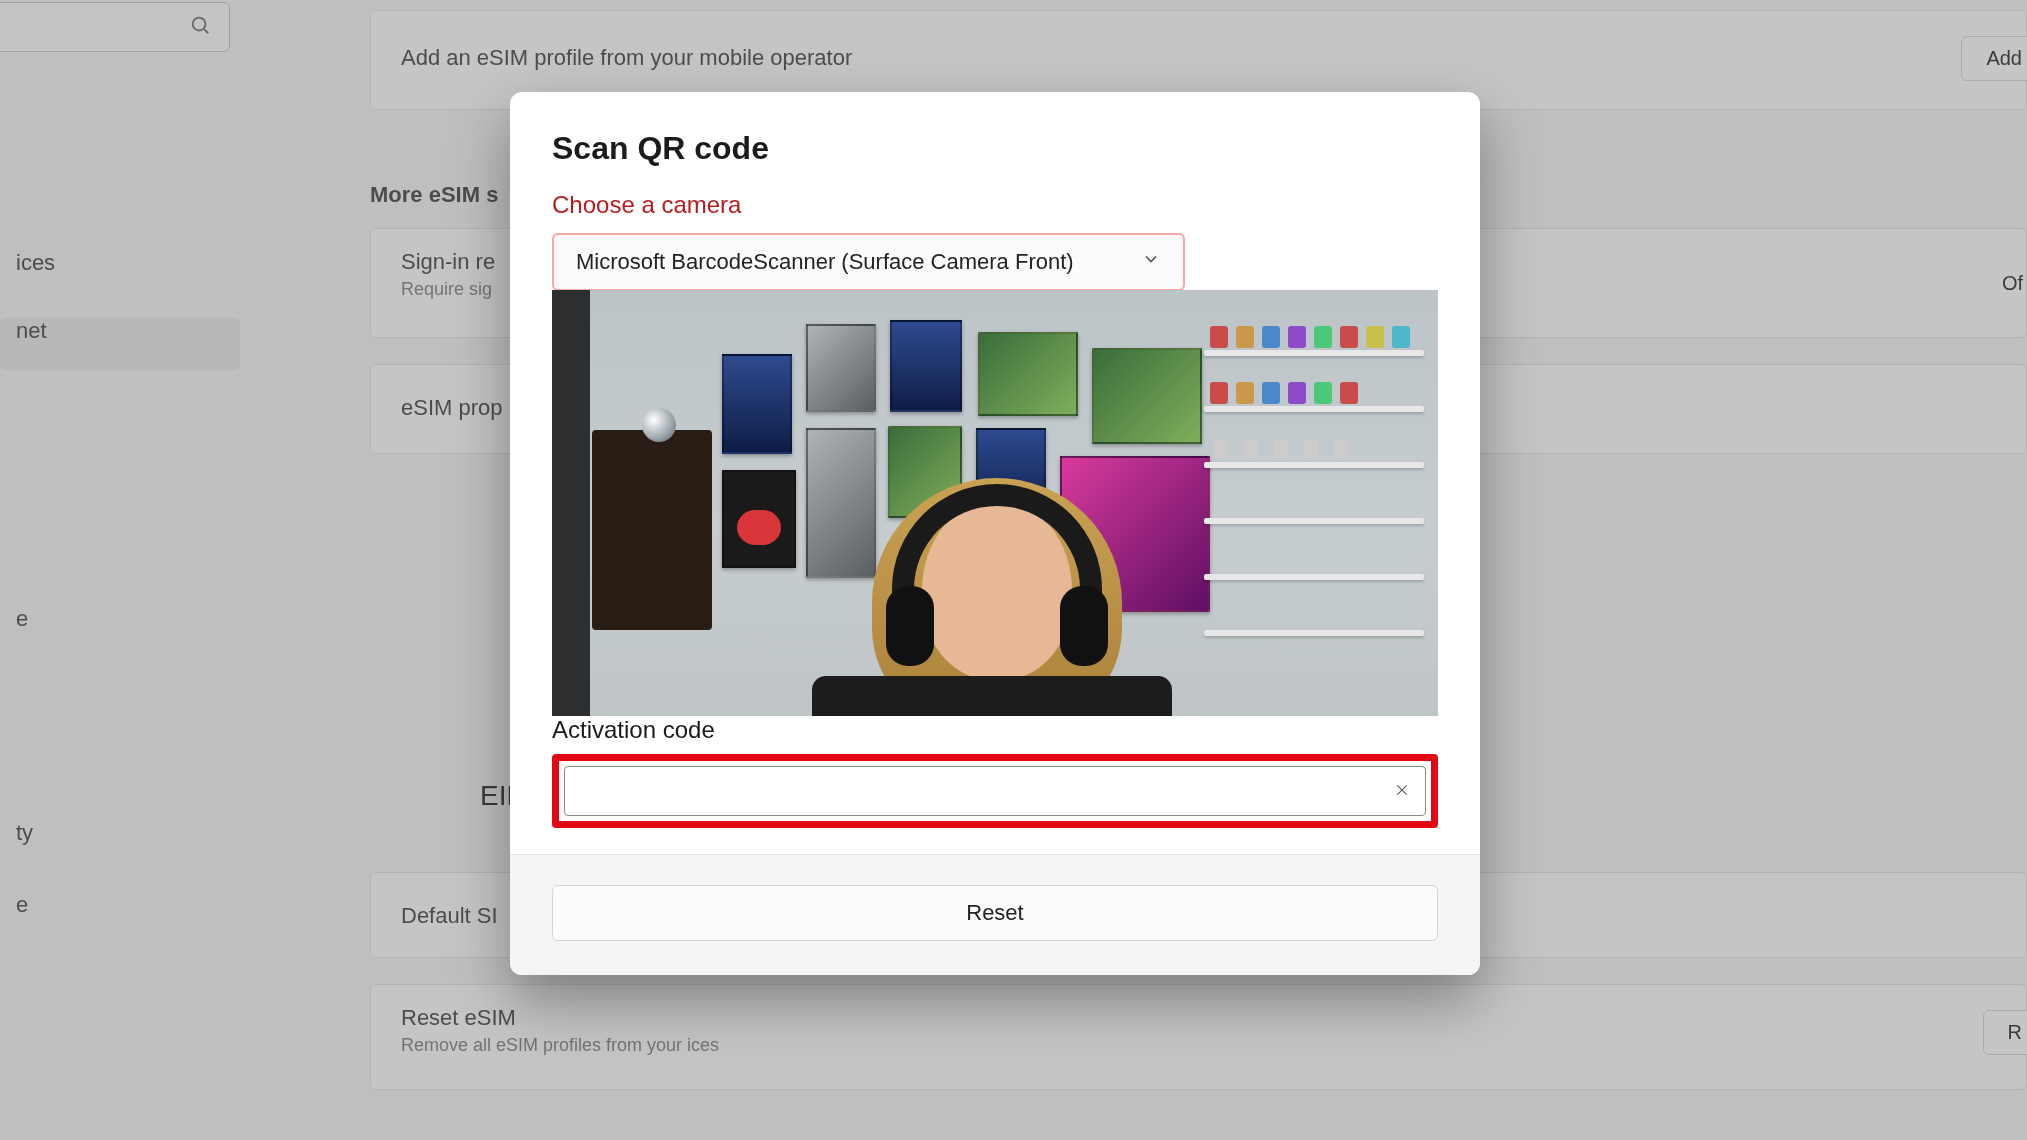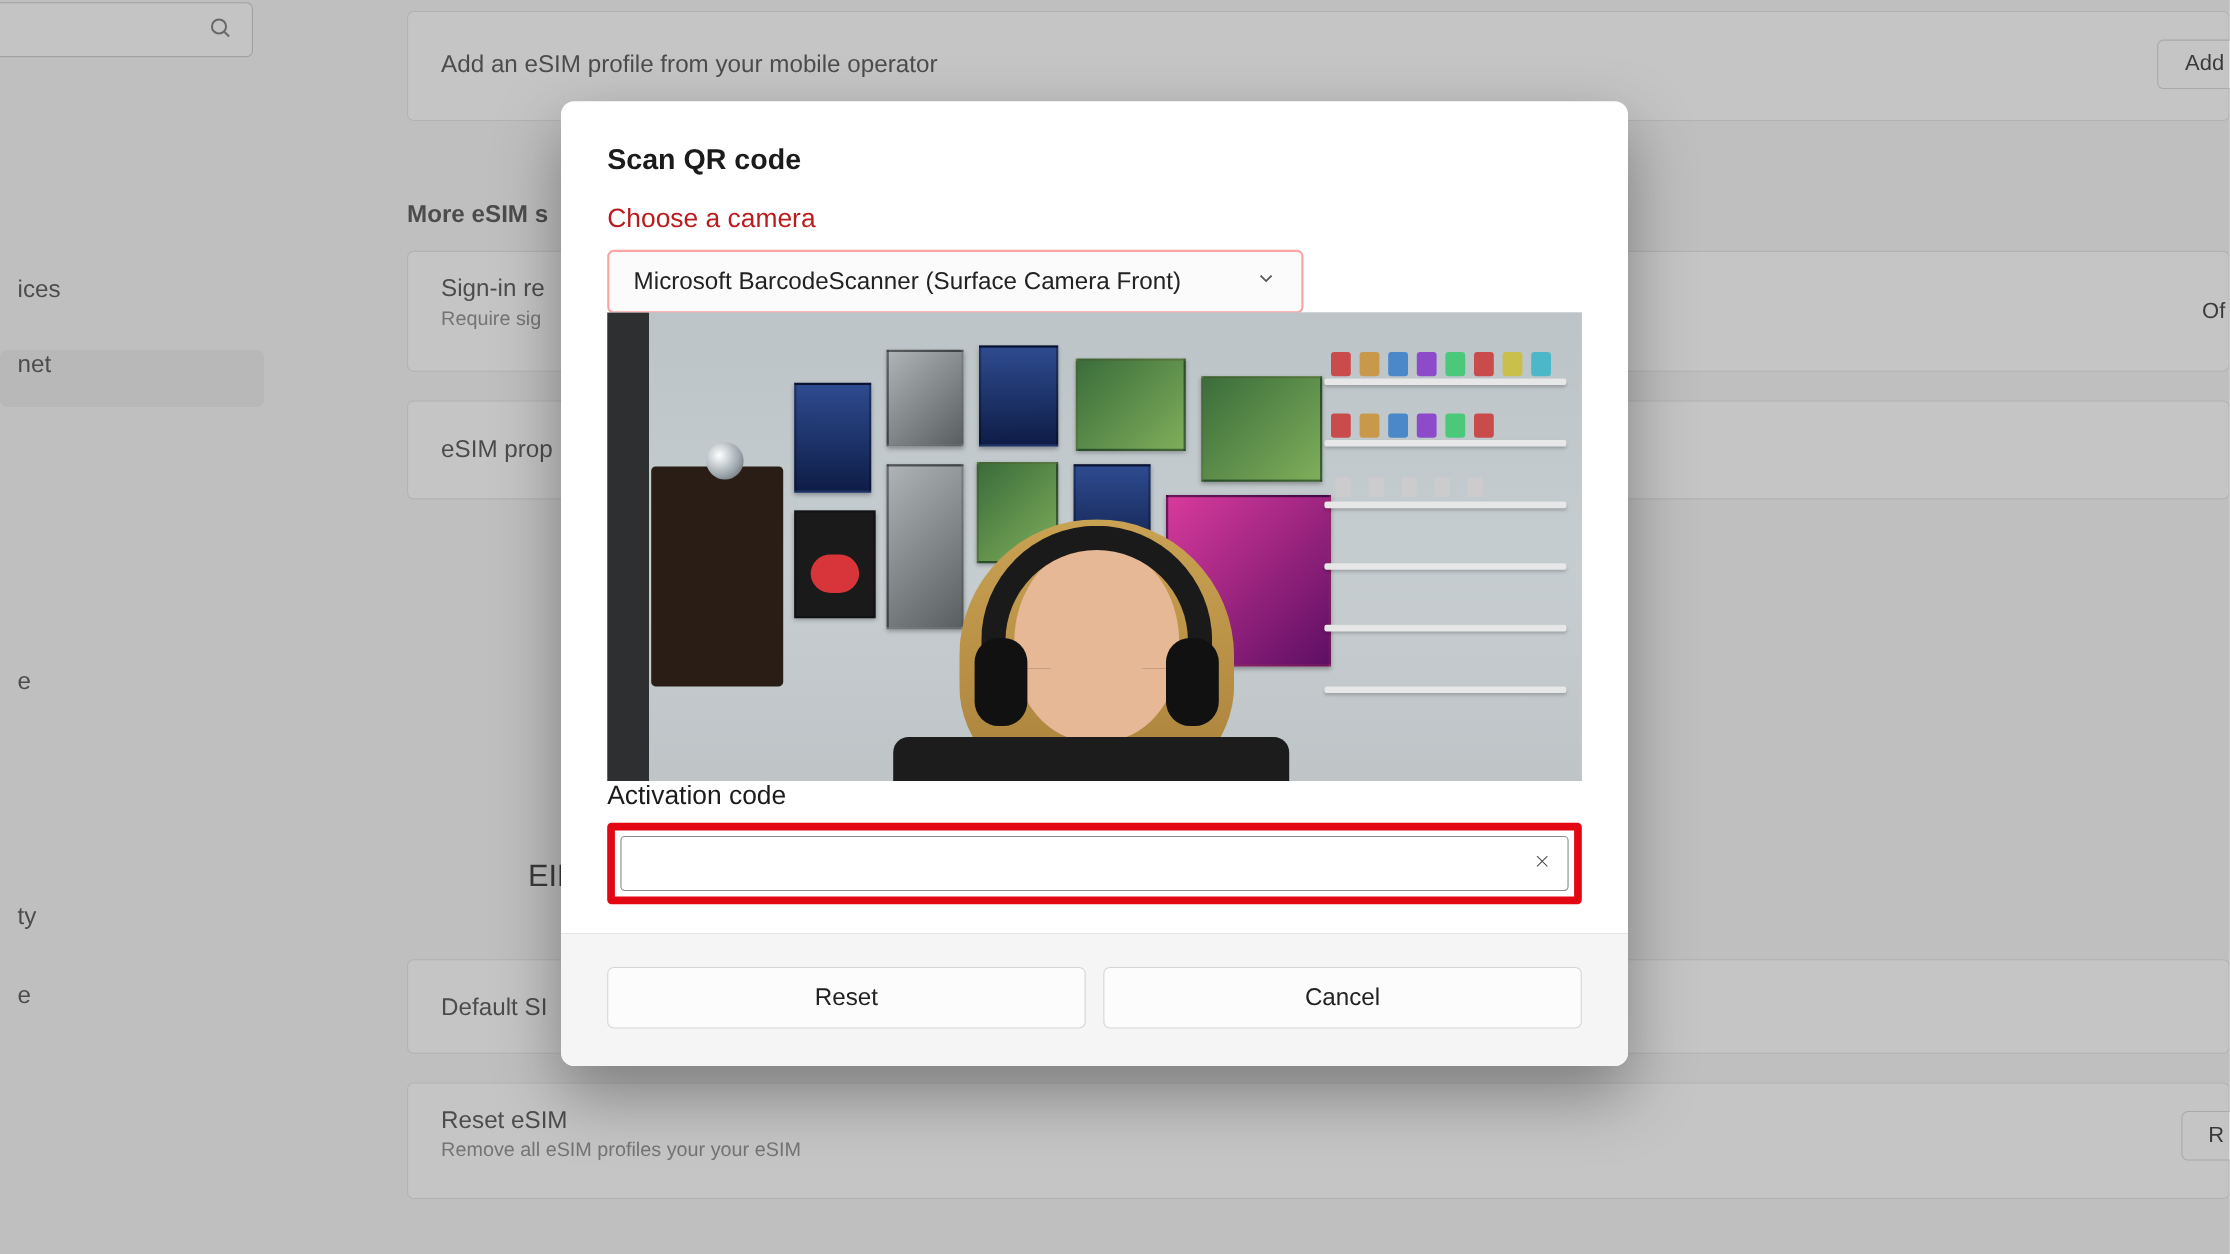--- a/index.html
+++ b/index.html
@@ -107,21 +107,21 @@
     border-radius: 12px;
     box-shadow: 0 25px 60px rgba(0,0,0,0.35);
     z-index: 10;
     display: flex;
     flex-direction: column;
   }
   .modal-body {
     padding: 38px 42px 26px 42px;
   }
   .modal-title {
-    font-size: 26px;
+    font-size: 32px;
     font-weight: 600;
     color: #1b1b1b;
     margin-bottom: 24px;
   }
   .modal-label {
     font-size: 24px;
     color: #b91c1c;
     margin-bottom: 14px;
   }
   .camera-select {
@@ -285,21 +285,21 @@
     <div class="row" style="top:480px;height:350px;border:none;background:transparent;">
       <div style="position:absolute;top:300px;left:110px;font-size:28px;">EID</div>
     </div>
 
     <div class="row" style="top:872px;height:86px;">
       <div class="title" style="margin-top:10px;">Default SI</div>
     </div>
 
     <div class="row" style="top:984px;height:106px;">
       <div class="title">Reset eSIM</div>
-      <div class="sub">Remove all eSIM profiles your your eSIM</div>
+      <div class="sub">Remove all eSIM profiles from your ices</div>
     </div>
     <div class="right-btn" style="top:1010px;">
       <span>R</span>
     </div>
 
   </div>
 </div>
 
 <div class="bg-dim"></div>
 
@@ -387,17 +387,14 @@
         </div>
       </div>
     </div>
 
   </div>
 
   <div class="modal-footer">
     <button>
       <span>Reset</span>
     </button>
-    <button>
-      <span>Cancel</span>
-    </button>
   </div>
 </div>
 
 </body></html>

